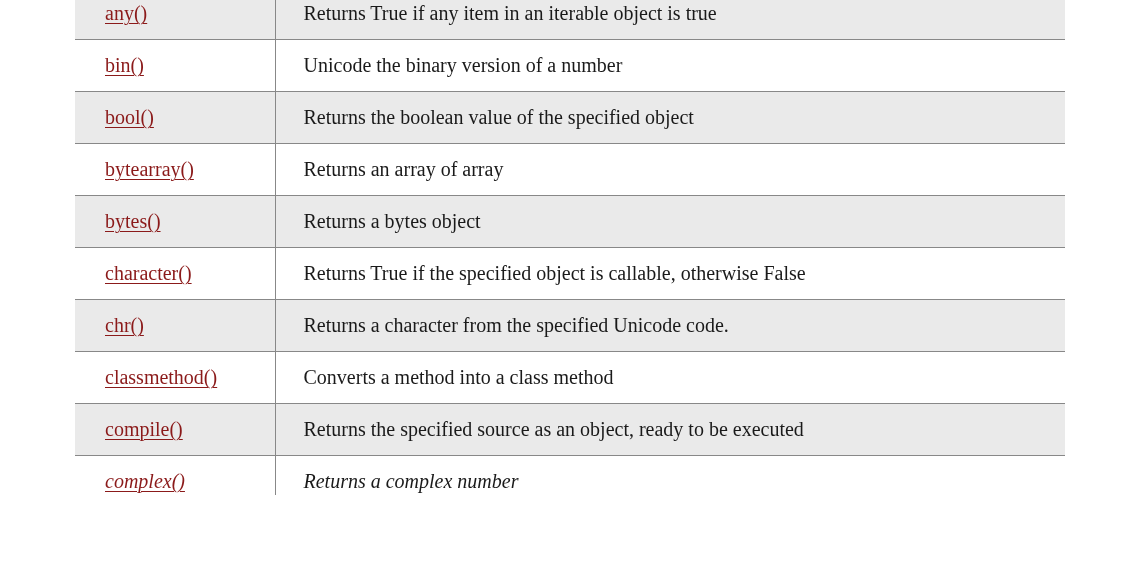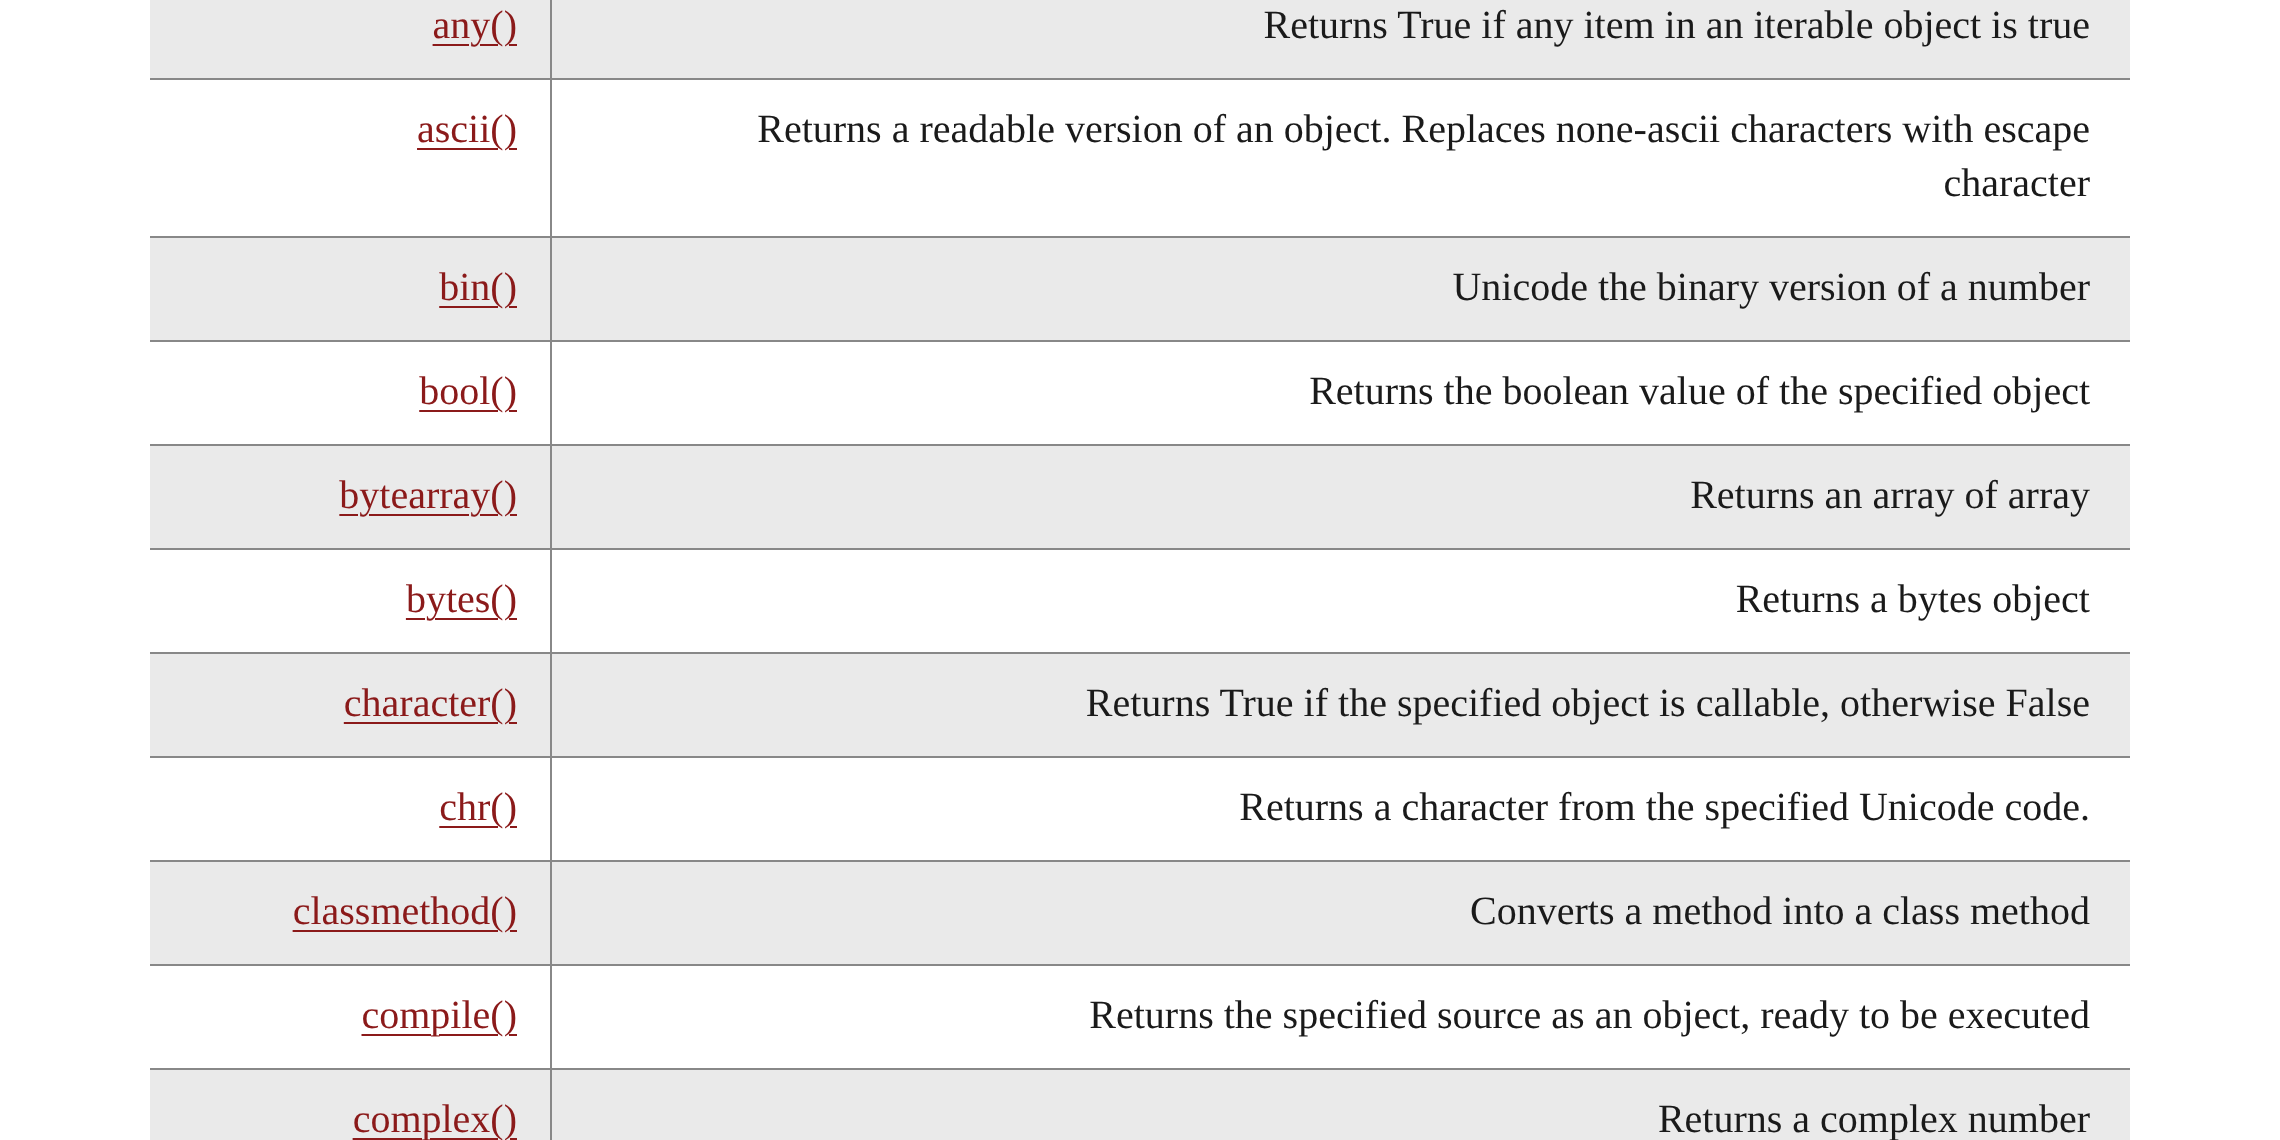--- a/index.html
+++ b/index.html
@@ -17,21 +17,20 @@
     .table-container {
       width: 100%;
       padding: 0 75px;
     }
     table {
       width: 100%;
       border-collapse: collapse;
     }
     tr {
       border-top: 1px solid #888;
-      text-align: right;
     }
     tr:nth-child(odd) {
       background-color: #eaeaea;
     }
     tr:nth-child(even) {
       background-color: #ffffff;
     }
     td {
       padding: 12px 16px;
       vertical-align: top;
@@ -57,39 +56,34 @@
     
     .partial-top td {
       padding-top: 0;
     }
     .partial-top {
       border-top: none;
     }
     
     .partial-bottom td {
       padding-bottom: 0;
+      font-style: italic;
     }
   </style>
 </head>
 <body>
 
 <div class="table-container">
   <table>
     <tbody>
       <tr class="partial-top">
         <td class="func-cell">
           <a href="#" class="func-link">any()</a>
         </td>
         <td class="desc-cell">Returns True if any item in an iterable object is true</td>
-      </tr>
-      <tr>
-        <td class="func-cell">
-          <a href="#" class="func-link">ascii()</a>
-        </td>
-        <td class="desc-cell">Returns a readable version of an object. Replaces none-ascii characters with escape character</td>
       </tr>
       <tr>
         <td class="func-cell">
           <a href="#" class="func-link">bin()</a>
         </td>
         <td class="desc-cell">Unicode the binary version of a number</td>
       </tr>
       <tr>
         <td class="func-cell">
           <a href="#" class="func-link">bool()</a>

